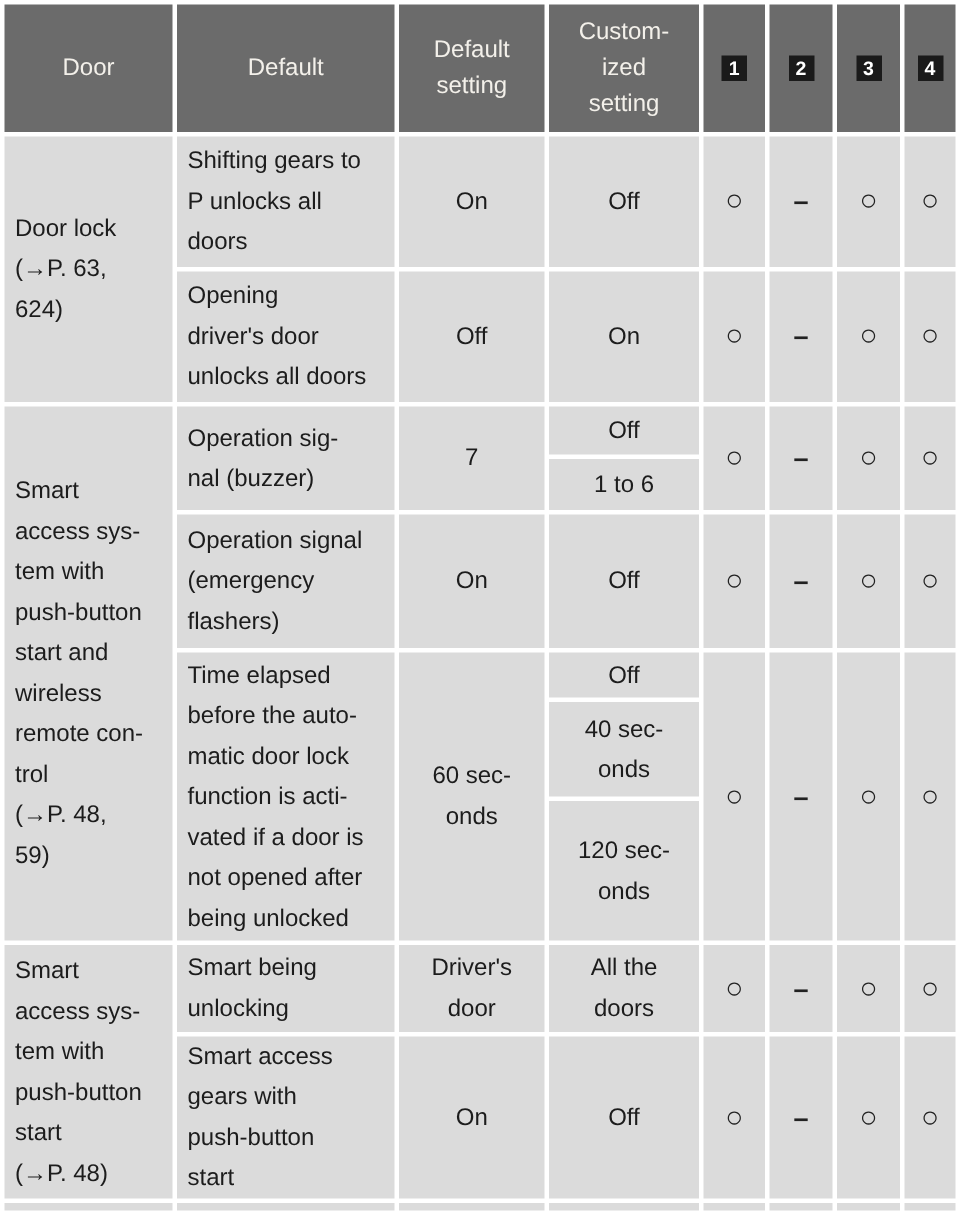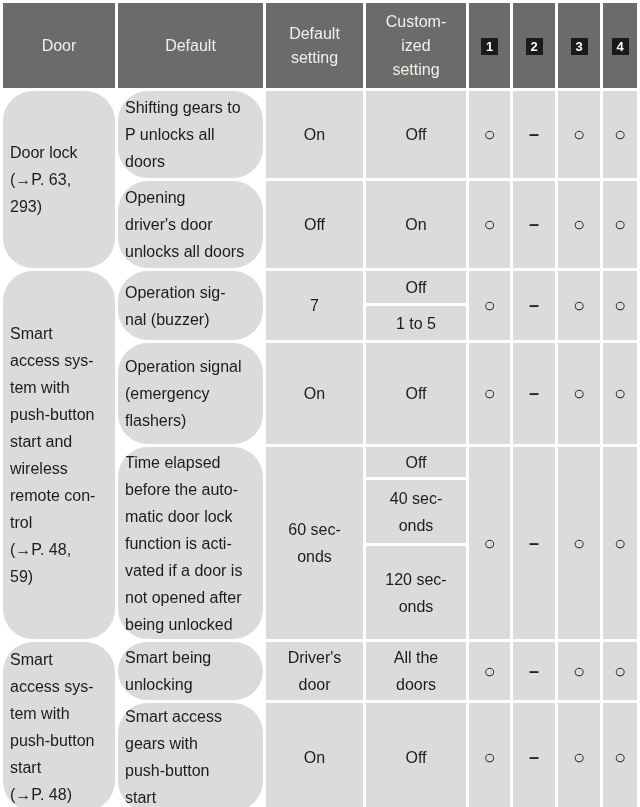--- a/index.html
+++ b/index.html
@@ -26,38 +26,38 @@
     white-space: pre-line;
   }
   td.cell {
     background: #dbdbdb;
     color: #1c1c1c;
     font-size: 16px;
     line-height: 27px;
     vertical-align: middle;
     white-space: pre-line;
   }
-  td.left   { text-align: left; padding: 0 7px; border-radius: 30px; }
+  td.left   { text-align: left; padding: 0 7px; }
   td.center { text-align: center; }
   td.mark   { text-align: center; font-size: 20px; color: #222222; }
   td.mark.dash { font-weight: bold; font-size: 18px; }
   .badge {
     display: inline-block;
     width: 17px; height: 17px;
     background: #1a1a1a;
     color: #ffffff;
     font-size: 13px; font-weight: bold;
     line-height: 17px; text-align: center;
     vertical-align: middle;
   }
   tr.h85  { height: 85px; }
   tr.h87  { height: 87px; }
   tr.h32  { height: 32px; }
   tr.h34  { height: 34px; }
-  tr.h89  { height: 101px; }
+  tr.h89  { height: 89px; }
   tr.h30  { height: 30px; margin-top: 28px; }
   tr.h63  { height: 63px; }
   tr.h93  { height: 93px; }
   tr.h58  { height: 58px; }
   tr.h104 { height: 104px; }
   tr.h6   { height: 6px; }
   tr.h6 td { height: 6px; }
 </style>
 </head>
 <body>
@@ -86,21 +86,21 @@
 setting</th>
       <th class="head"><span class="badge">1</span></th>
       <th class="head"><span class="badge">2</span></th>
       <th class="head"><span class="badge">3</span></th>
       <th class="head"><span class="badge">4</span></th>
     </tr>
 
     <tr class="h87">
       <td class="cell left" rowspan="2">Door lock
 (→P. 63,
-293)</td>
+624)</td>
       <td class="cell left">Shifting gears to
 P unlocks all
 doors</td>
       <td class="cell center">On</td>
       <td class="cell center">Off</td>
       <td class="cell mark">○</td>
       <td class="cell mark dash">–</td>
       <td class="cell mark">○</td>
       <td class="cell mark">○</td>
     </tr>
@@ -132,21 +132,21 @@
 nal (buzzer)</td>
       <td class="cell center" rowspan="2">7</td>
       <td class="cell center">Off</td>
       <td class="cell mark" rowspan="2">○</td>
       <td class="cell mark dash" rowspan="2">–</td>
       <td class="cell mark" rowspan="2">○</td>
       <td class="cell mark" rowspan="2">○</td>
     </tr>
 
     <tr class="h34">
-      <td class="cell center">1 to 5</td>
+      <td class="cell center">1 to 6</td>
     </tr>
 
     <tr class="h89">
       <td class="cell left">Operation signal
 (emergency
 flashers)</td>
       <td class="cell center">On</td>
       <td class="cell center">Off</td>
       <td class="cell mark">○</td>
       <td class="cell mark dash">–</td>

